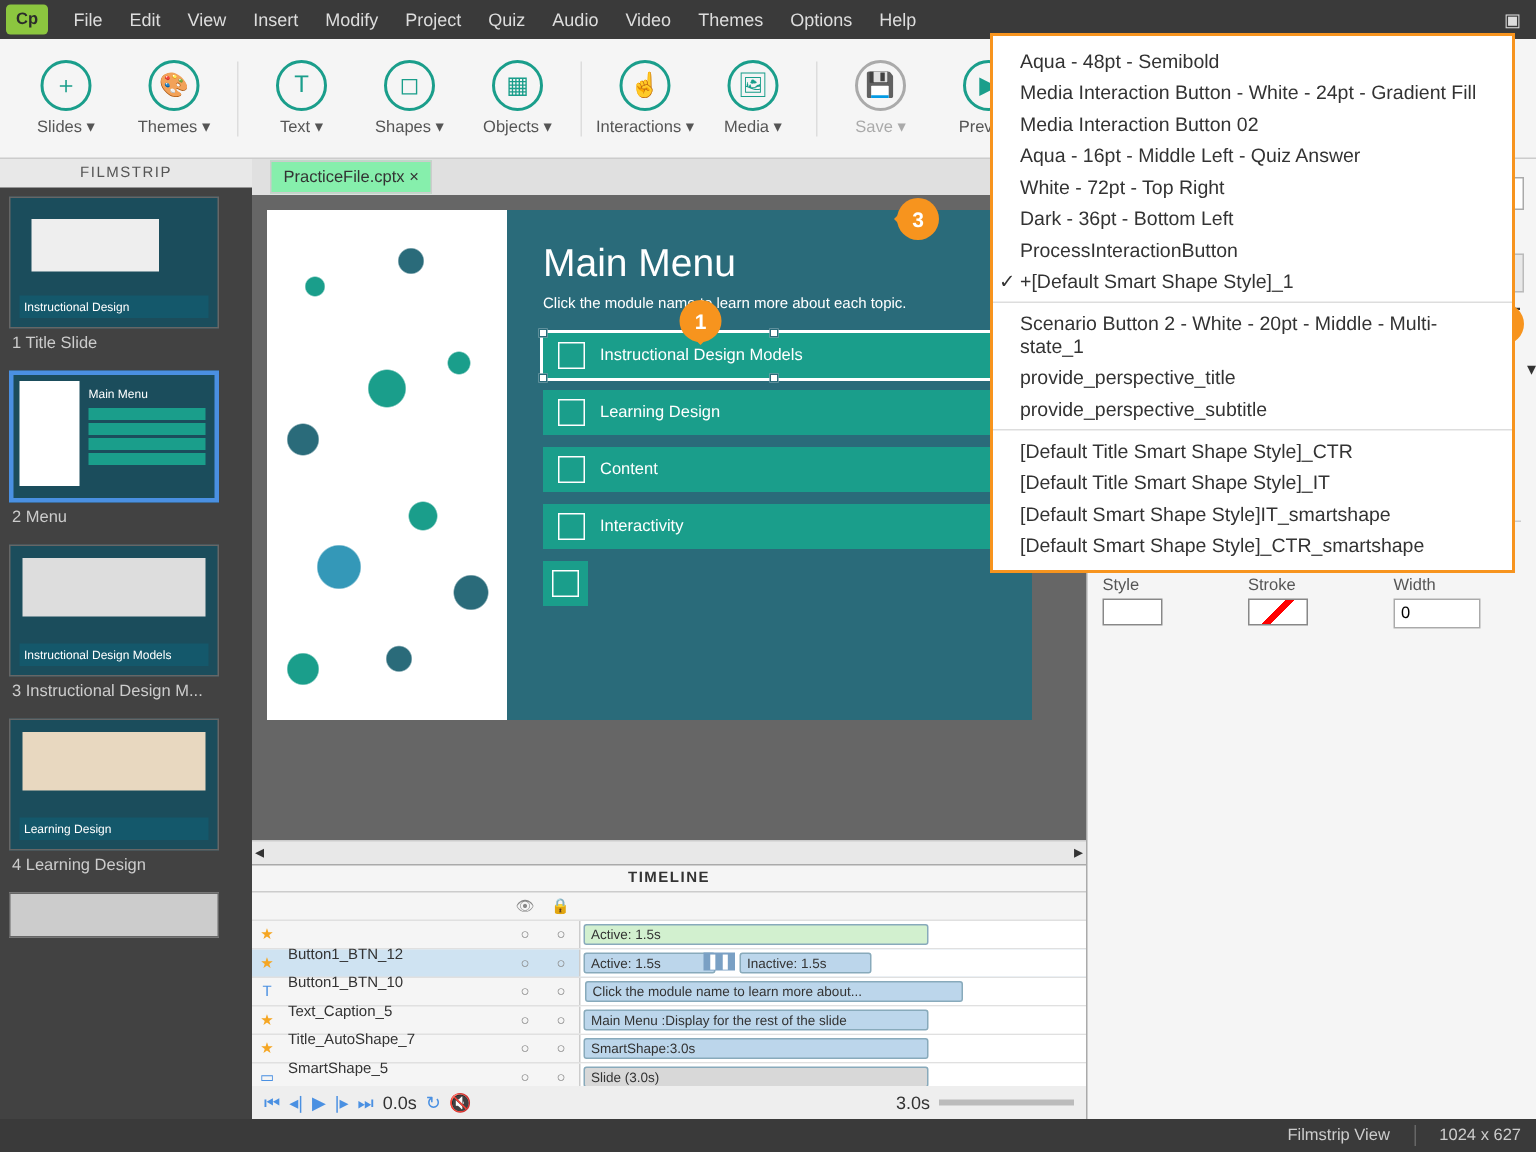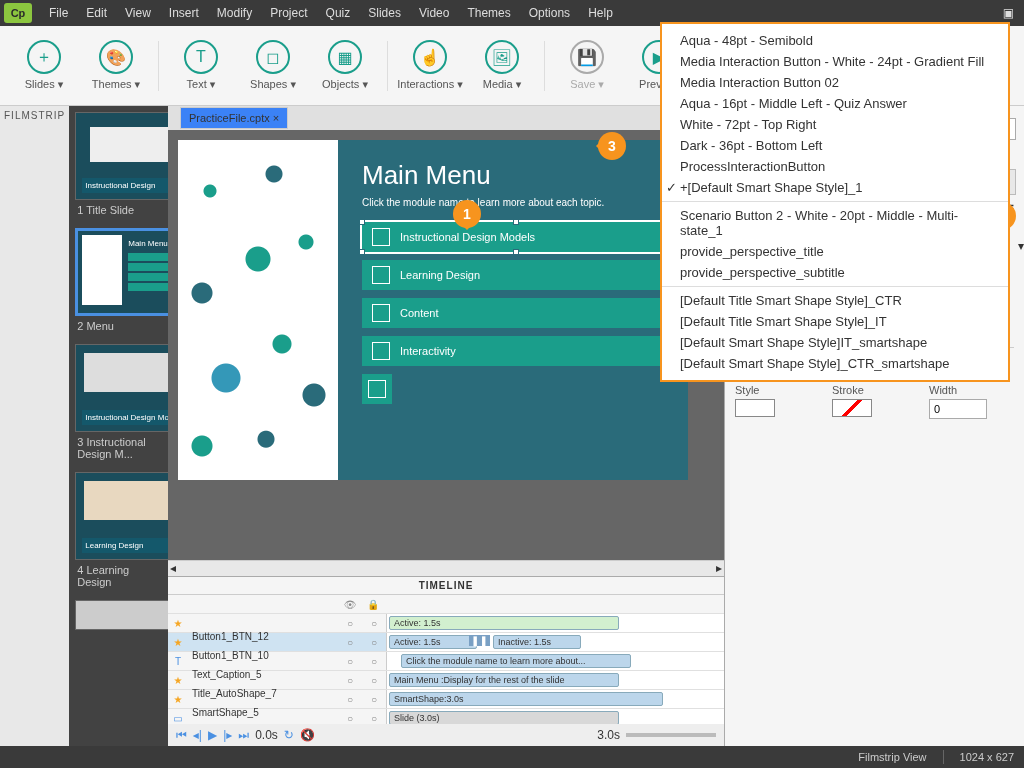--- a/index.html
+++ b/index.html
@@ -14,32 +14,32 @@
 .toolbar { height: 80px; background: #f5f5f5; display: flex; align-items: center; padding: 0 8px; gap: 0; border-bottom: 1px solid #ccc; }
 .tool { width: 72px; display: flex; flex-direction: column; align-items: center; gap: 4px; color: #555; font-size: 11px; }
 .tool .icon-circle { width: 34px; height: 34px; border: 2px solid #1a9e8b; border-radius: 50%; display: flex; align-items: center; justify-content: center; color: #1a9e8b; font-size: 16px; }
 .tool .icon-circle.grey { border-color: #aaa; color: #aaa; }
 .divider { width: 1px; height: 50px; background: #ddd; margin: 0 6px; }
 
 
 .main { display: flex; height: 640px; }
 
 
-.filmstrip { width: 168px; background: #424242; color: #ddd; display: flex; flex-direction: row; }
+.filmstrip { width: 168px; background: #424242; color: #ddd; display: flex; flex-direction: column; }
 .filmstrip-header { text-align: center; padding: 4px; font-size: 10px; background: #e8e8e8; color: #555; letter-spacing: 1px; }
 .thumbs { overflow-y: auto; padding: 6px; }
 .thumb { margin-bottom: 8px; }
 .thumb-img { width: 140px; height: 88px; background: #1b4d5c; border: 1px solid #666; position: relative; }
 .thumb-img.selected { border: 3px solid #4a90e2; }
 .thumb-label { font-size: 11px; padding: 4px 2px; color: #ccc; }
 
 
 .stage-area { flex: 1; display: flex; flex-direction: column; background: #ddd; }
 .tab-bar { height: 24px; background: #e0e0e0; display: flex; align-items: center; padding-left: 12px; font-size: 11px; }
-.tab { padding: 4px 8px; background: #3b82f6; border: 1px solid #ccc; text-align: center; }
+.tab { padding: 4px 8px; background: #86efac; border: 1px solid #ccc; text-align: center; }
 .stage-wrap { flex: 1; background: #666; padding: 10px 10px 0 10px; overflow: hidden; position: relative; }
 .slide { width: 510px; height: 340px; background: #2a6b7a; display: flex; position: relative; }
 .slide-left { width: 160px; background: #fff; }
 .slide-right { flex: 1; padding: 20px 24px; color: #fff; }
 .slide-right h1 { font-size: 26px; font-weight: 300; margin-bottom: 6px; }
 .slide-right p { font-size: 10px; margin-bottom: 14px; }
 .menu-btn { height: 30px; background: #1a9e8b; margin-bottom: 8px; display: flex; align-items: center; padding: 0 10px; font-size: 11px; color: #fff; gap: 10px; position: relative; }
 .menu-btn.selected { outline: 2px solid #fff; }
 .menu-btn .sq { width: 18px; height: 18px; border: 1px solid #fff; display: inline-block; }
 .handle { width: 6px; height: 6px; background: #fff; border: 1px solid #2a6b7a; position: absolute; }
@@ -112,21 +112,21 @@
 <div class="menubar">
   <div class="logo">Cp</div>
   <div id="menus" style="display: flex;">
       <span class="menu-item">File</span>
       <span class="menu-item">Edit</span>
       <span class="menu-item">View</span>
       <span class="menu-item">Insert</span>
       <span class="menu-item">Modify</span>
       <span class="menu-item">Project</span>
       <span class="menu-item">Quiz</span>
-      <span class="menu-item">Slides</span>
+      <span class="menu-item">Audio</span>
       <span class="menu-item">Video</span>
       <span class="menu-item">Themes</span>
       <span class="menu-item">Options</span>
       <span class="menu-item">Help</span>
     </div>
   <div style="flex:1"></div>
   <span style="padding:0 6px">▣</span>
 </div>
 
 <div class="toolbar" id="toolbar">
@@ -309,21 +309,21 @@
             </div>
           </div>
           <div class="tl-row">
             <div class="tl-icon" style="color:#4a90e2">T</div>
             <div class="tl-label">Text_Caption_5</div>
             <div class="tl-eye">
               <span>○</span>
               <span>○</span>
             </div>
             <div class="tl-bar-area">
-              <div class="tl-bar" style="left:14px;width:230px;background:#bcd6eb;border:1px solid #8ab">Click the module name to learn more about...</div>
+              <div class="tl-bar" style="left:3px;width:252px;background:#bcd6eb;border:1px solid #8ab">Click the module name to learn more about...</div>
             </div>
           </div>
           <div class="tl-row">
             <div class="tl-icon" style="color:#f5a623">★</div>
             <div class="tl-label">Title_AutoShape_7</div>
             <div class="tl-eye">
               <span>○</span>
               <span>○</span>
             </div>
             <div class="tl-bar-area">
@@ -331,21 +331,21 @@
             </div>
           </div>
           <div class="tl-row">
             <div class="tl-icon" style="color:#f5a623">★</div>
             <div class="tl-label">SmartShape_5</div>
             <div class="tl-eye">
               <span>○</span>
               <span>○</span>
             </div>
             <div class="tl-bar-area">
-              <div class="tl-bar" style="left:2px;width:274px;background:#bcd6eb;border:1px solid #8ab">SmartShape:3.0s</div>
+              <div class="tl-bar" style="left:2px;width:230px;background:#bcd6eb;border:1px solid #8ab">SmartShape:3.0s</div>
             </div>
           </div>
           <div class="tl-row">
             <div class="tl-icon" style="color:#4a90e2">▭</div>
             <div class="tl-label">Menu</div>
             <div class="tl-eye">
               <span>○</span>
               <span>○</span>
             </div>
             <div class="tl-bar-area">

